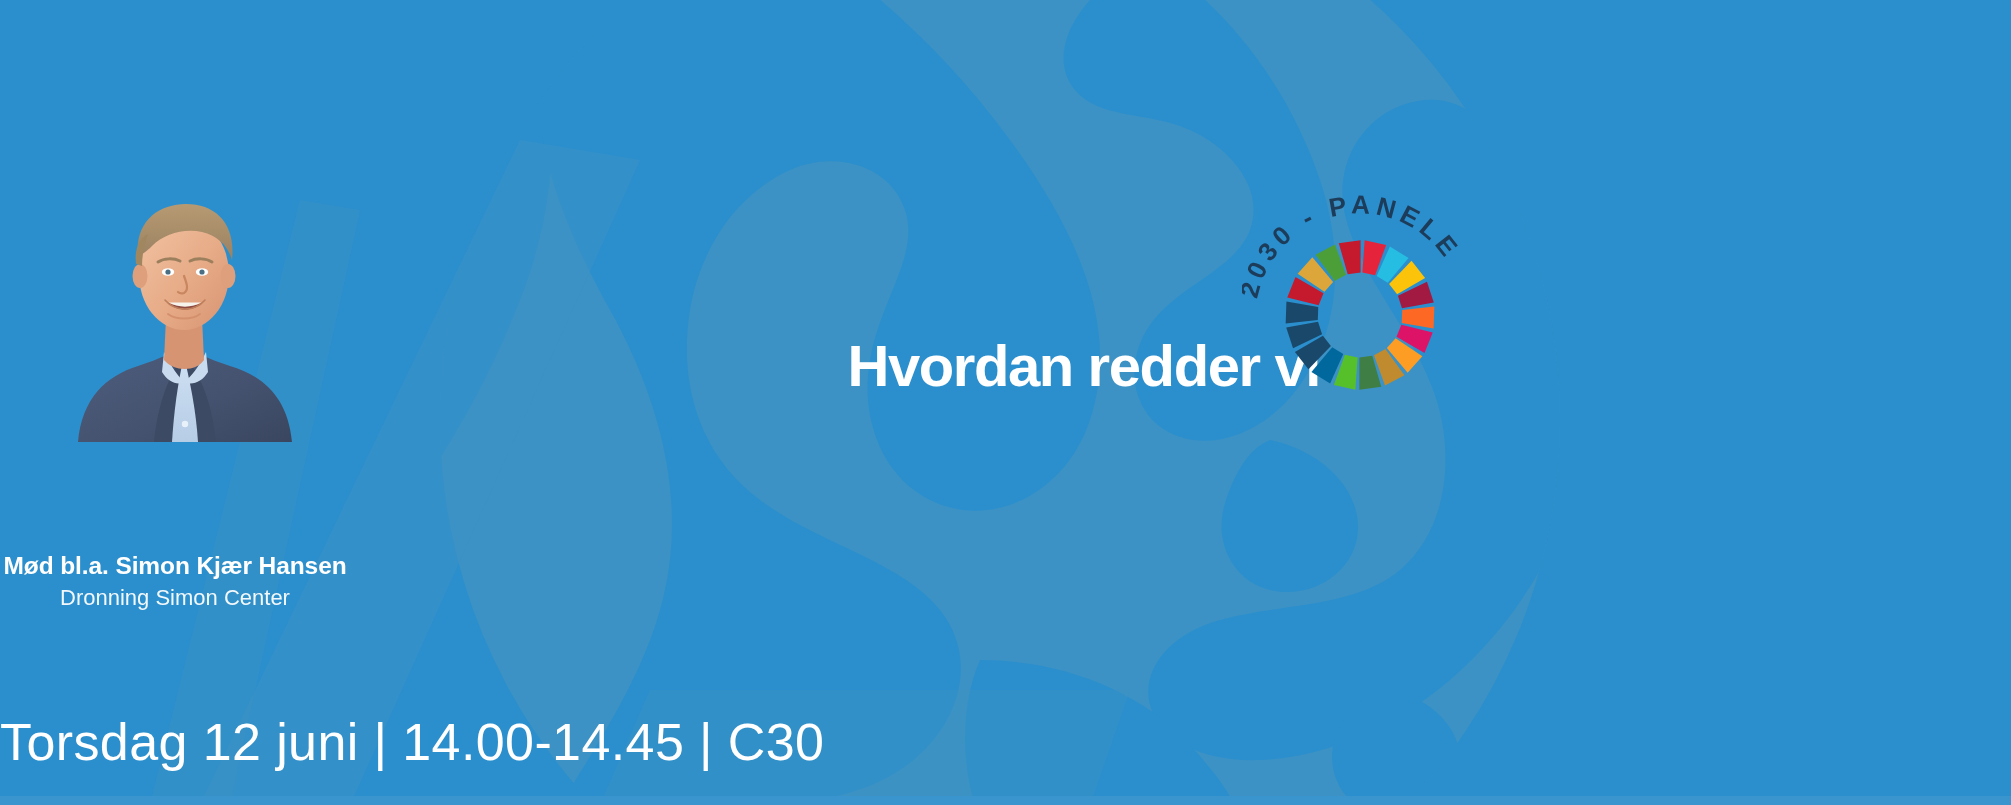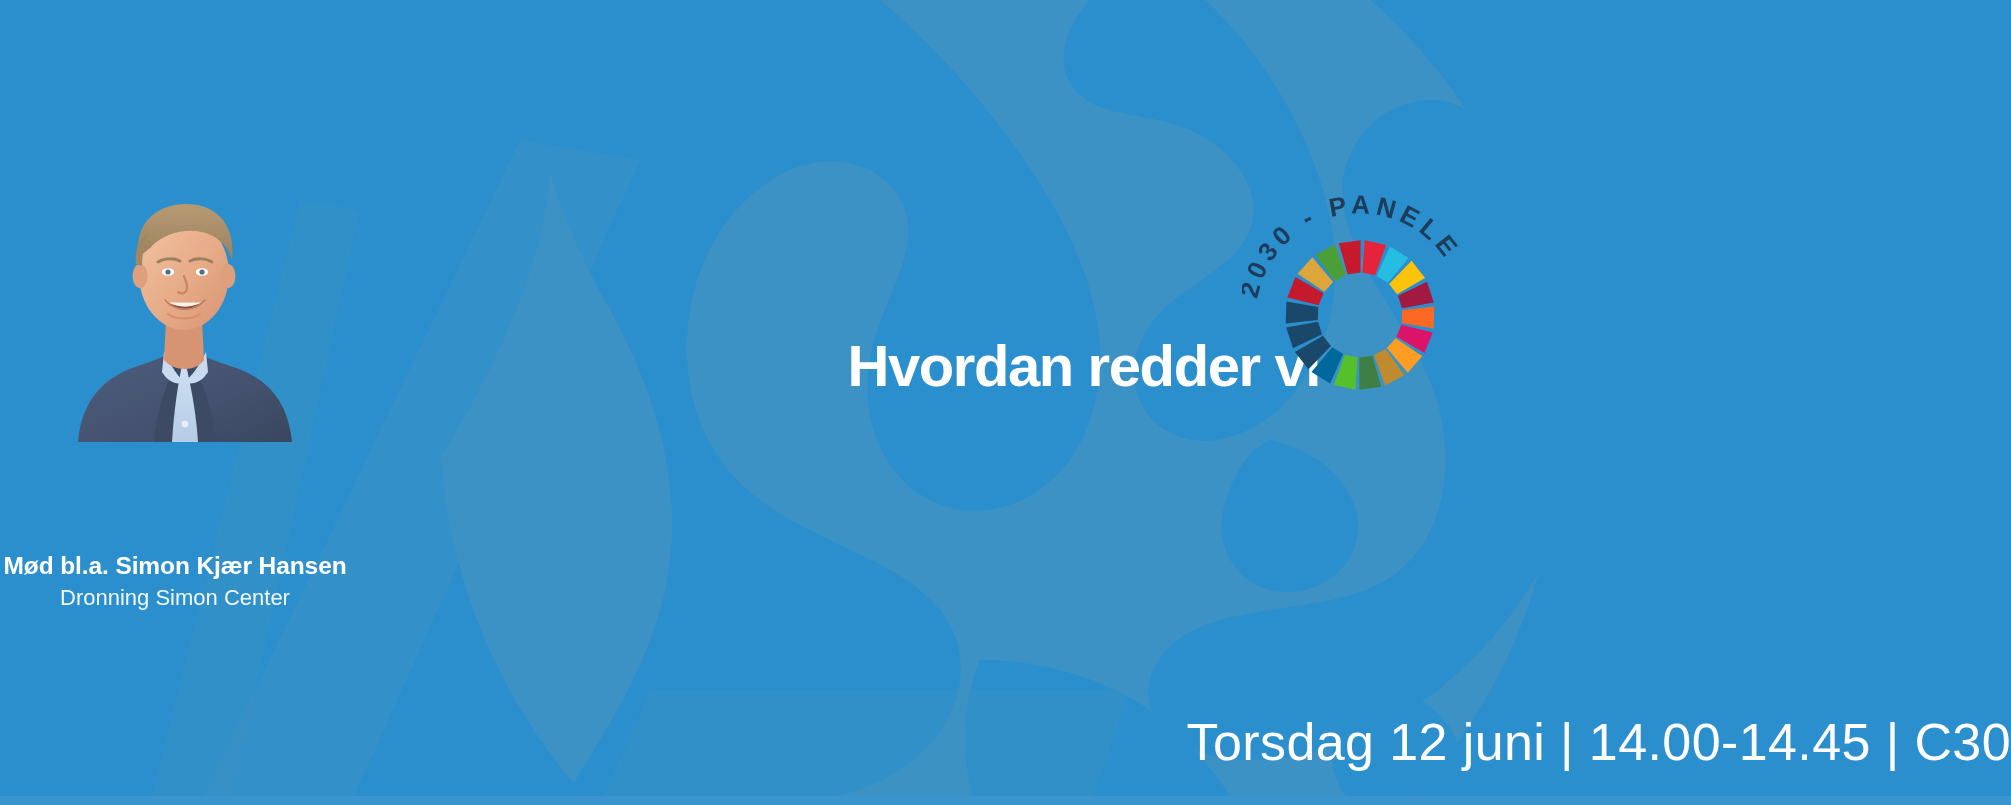--- a/index.html
+++ b/index.html
@@ -70,21 +70,21 @@
     line-height:1.09;
     letter-spacing:-1.4px;
   }
   #headline .hl-line{display:block;white-space:nowrap;}
 
   
   #session-line{
     position:absolute;
     left:0;right:0;
     top:716px;
-    text-align:right;
+    text-align:left;
     color:#ffffff;
     font-size:52px;
     font-weight:400;
     letter-spacing:0.4px;
     line-height:1;
     white-space:nowrap;
   }
 
   
   #logo{

